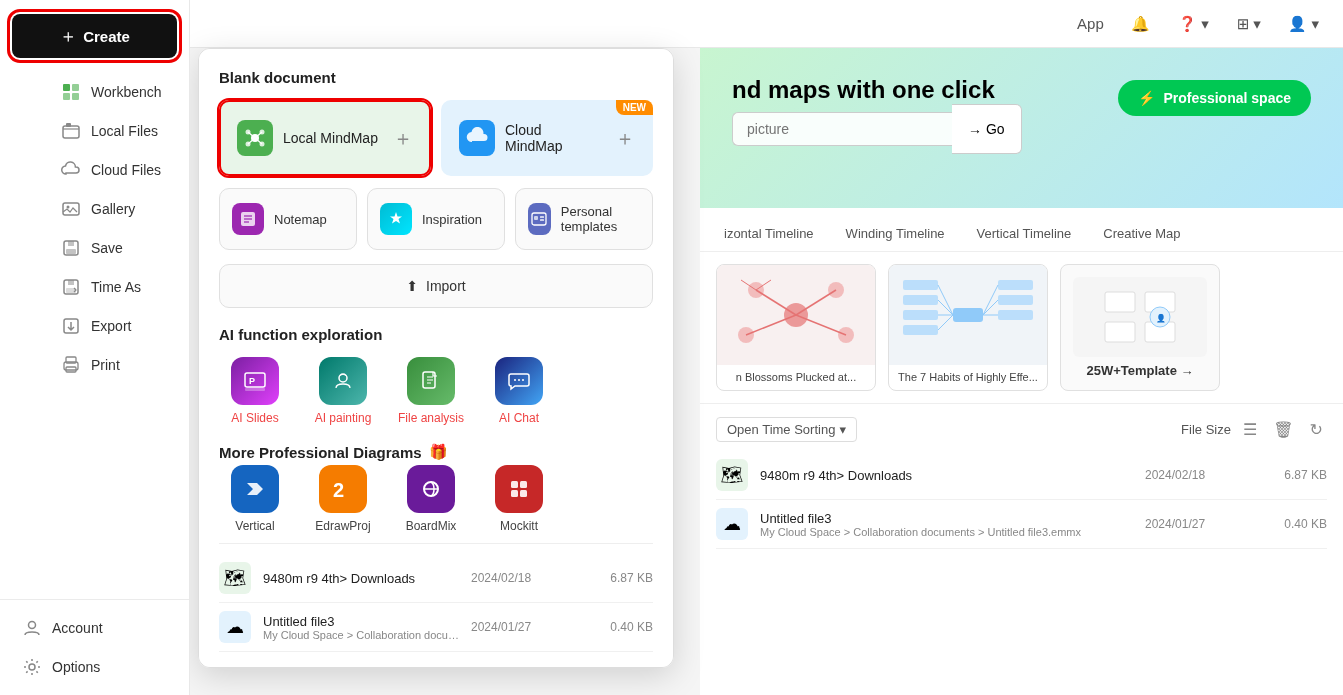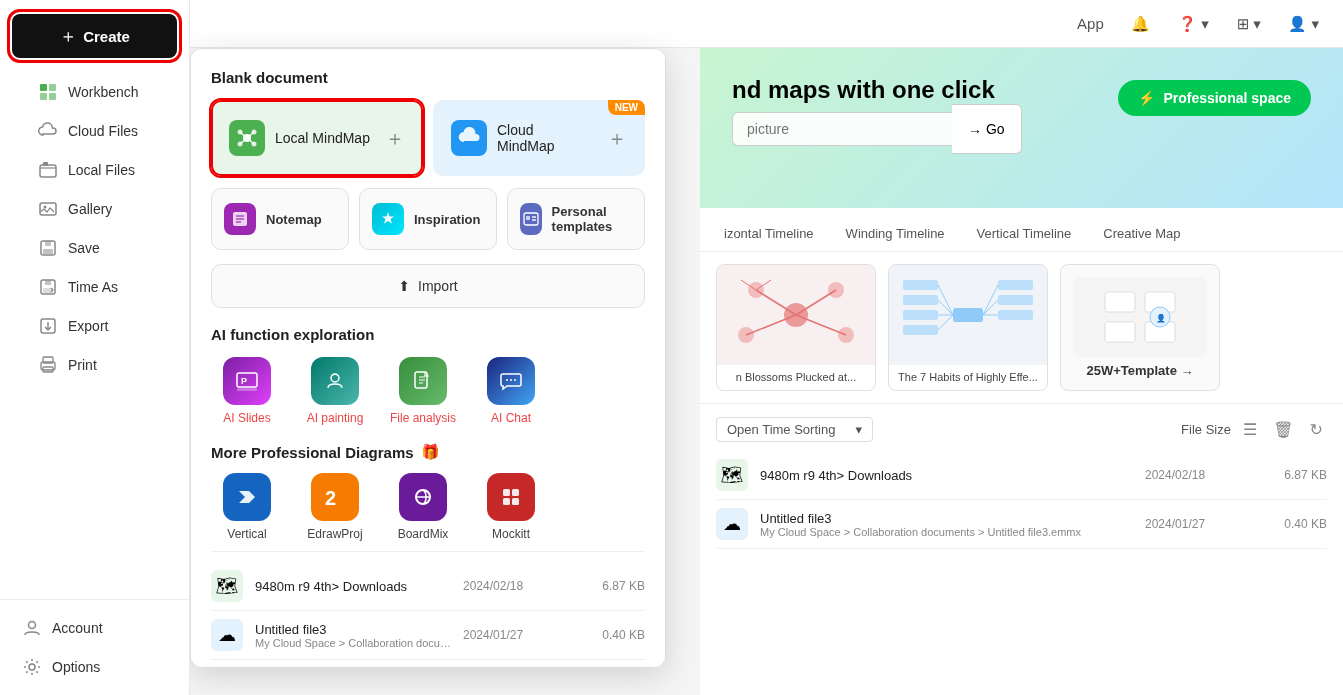--- a/index.html
+++ b/index.html
@@ -26,21 +26,21 @@
       font-weight: 600;
       cursor: pointer;
       display: flex;
       align-items: center;
       justify-content: center;
       gap: 6px;
       outline: 3px solid #e00;
       outline-offset: 2px;
     }
     .create-btn .plus { font-size: 18px; font-weight: 300; }
-    .sidebar-nav { flex: 1; padding: 4px 16px; }
+    .sidebar-nav { flex: 1; padding: 4px 4px; margin-left: 35px; }
     .sidebar-item {
       display: flex;
       align-items: center;
       gap: 10px;
       padding: 9px 16px;
       font-size: 14px;
       color: #333;
       cursor: pointer;
       border-radius: 6px;
       margin: 1px 6px;
@@ -88,21 +88,21 @@
       gap: 4px;
     }
 
     
     .content-area { display: flex; flex: 1; overflow: hidden; }
 
     
     .overlay-panel {
       position: absolute;
       top: 48px;
-      left: 0;
+      left: 8px;
       width: 476px;
       background: #fff;
       border: 1px solid #ddd;
       border-radius: 12px;
       box-shadow: 0 8px 32px rgba(0,0,0,0.15);
       z-index: 100;
       padding: 20px;
       max-height: 620px;
       overflow-y: auto;
     }
@@ -176,21 +176,21 @@
     .option-card {
       flex: 1;
       border-radius: 10px;
       border: 1px solid #e0e0e0;
       padding: 14px 12px;
       display: flex;
       align-items: center;
       gap: 10px;
       cursor: pointer;
       font-size: 13px;
-      font-weight: 700;
+      font-weight: 400;
       color: #333;
       background: #fafafa;
     }
 
     
     .import-btn {
       width: 100%;
       border: 1px solid #e0e0e0;
       background: #fafafa;
       border-radius: 10px;
@@ -234,21 +234,21 @@
     .ai-item-icon.green-g { background: linear-gradient(135deg, #388e3c, #66bb6a); }
     .ai-item-icon.dark-g { background: linear-gradient(135deg, #1a237e, #42a5f5); }
     .ai-item-label { font-size: 12px; color: #ef4444; text-align: center; }
 
     
     .more-section { margin-bottom: 10px; }
     .more-title {
       font-size: 15px;
       font-weight: 600;
       color: #222;
-      margin-bottom: 12px;
+      margin-bottom: 4px;
       display: flex;
       align-items: center;
       gap: 8px;
     }
     .more-grid {
       display: flex;
       gap: 16px;
     }
     .more-item {
       display: flex;
@@ -426,21 +426,21 @@
     .sort-btn {
       font-size: 13px;
       color: #555;
       background: none;
       border: 1px solid #ddd;
       border-radius: 4px;
       padding: 4px 10px;
       cursor: pointer;
       display: flex;
       align-items: center;
-      gap: 20px;
+      gap: 4px;
     }
     .file-size-label { font-size: 13px; color: #555; }
     .recent-controls-right { display: flex; align-items: center; gap: 8px; }
     .icon-btn { background: none; border: none; cursor: pointer; color: #888; font-size: 16px; padding: 4px; }
 
     .file-row {
       display: flex;
       align-items: center;
       padding: 8px 0;
       border-bottom: 1px solid #f0f0f0;
@@ -475,37 +475,37 @@
             <rect x="2" y="2" width="7" height="7" rx="1" fill="#4caf50"></rect>
             <rect x="11" y="2" width="7" height="7" rx="1" fill="#4caf50" opacity="0.6"></rect>
             <rect x="2" y="11" width="7" height="7" rx="1" fill="#4caf50" opacity="0.6"></rect>
             <rect x="11" y="11" width="7" height="7" rx="1" fill="#4caf50" opacity="0.6"></rect>
           </svg>
       </span>
       <span>Workbench</span>
     </div>
 
     <div class="sidebar-item">
-      <span class="icon icon-cloud">
-        <svg width="20" height="20" viewBox="0 0 20 20">
-            <path d="M5 14a4 4 0 01-.5-8 5 5 0 019.9 1H15a3 3 0 010 6H5z" fill="none" stroke="#888" stroke-width="1.5"></path>
-          </svg>
-      </span>
-      <span>Cloud Files</span>
-    </div>
-
-    <div class="sidebar-item">
       <span class="icon icon-local">
         <svg width="20" height="20" viewBox="0 0 20 20">
             <rect x="2" y="5" width="16" height="12" rx="2" fill="none" stroke="#888" stroke-width="1.5"></rect>
             <path d="M2 8h16" stroke="#888" stroke-width="1.2"></path>
             <rect x="5" y="2" width="5" height="4" rx="1" fill="#888"></rect>
           </svg>
       </span>
       <span>Local Files</span>
+    </div>
+
+    <div class="sidebar-item">
+      <span class="icon icon-cloud">
+        <svg width="20" height="20" viewBox="0 0 20 20">
+            <path d="M5 14a4 4 0 01-.5-8 5 5 0 019.9 1H15a3 3 0 010 6H5z" fill="none" stroke="#888" stroke-width="1.5"></path>
+          </svg>
+      </span>
+      <span>Cloud Files</span>
     </div>
 
     <div class="sidebar-item">
       <span class="icon icon-gallery">
         <svg width="20" height="20" viewBox="0 0 20 20">
             <rect x="2" y="4" width="16" height="12" rx="2" fill="none" stroke="#888" stroke-width="1.5"></rect>
             <circle cx="7" cy="8" r="1.5" fill="#888"></circle>
             <path d="M2 13l4-3 3 3 3-4 4 4" stroke="#888" stroke-width="1.2" fill="none"></path>
           </svg>
       </span>

